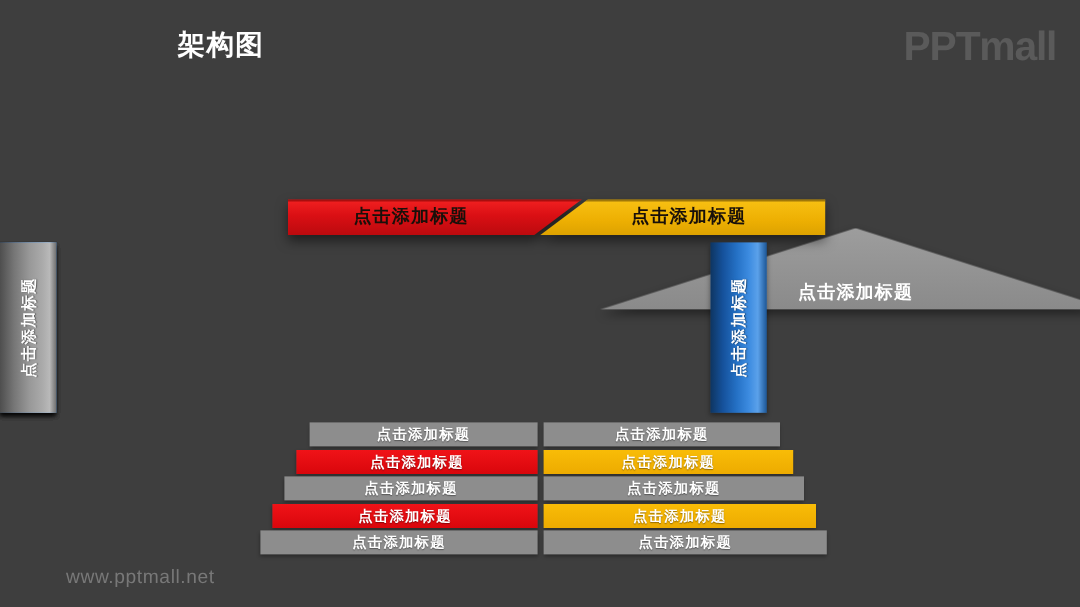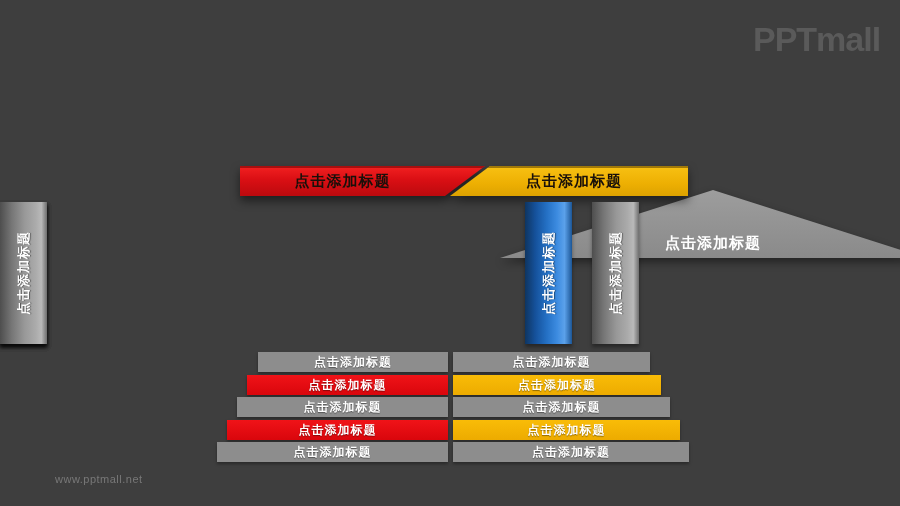--- a/index.html
+++ b/index.html
@@ -12,21 +12,21 @@
   .page-title{
     position:absolute;left:148px;top:22px;
     font-size:23px;font-weight:bold;color:#ffffff;letter-spacing:1px;
   }
   .logo{
     position:absolute;left:753px;top:20px;
     font-size:34px;font-weight:800;color:#5a5a5a;letter-spacing:-1px;
   }
   .watermark{
     position:absolute;left:55px;top:473px;
-    font-size:11px;color:#787878;letter-spacing:.5px;
+    font-size:16px;color:#787878;letter-spacing:.5px;
   }
   
   .roof{
     position:absolute;left:250px;top:95px;width:426px;height:68px;
     background:linear-gradient(180deg,#9d9d9d 0%,#8a8a8a 100%);
     clip-path:polygon(50% 0,100% 100%,0 100%);
   }
   .roof-wrap{position:absolute;left:250px;top:95px;width:426px;height:68px;
     filter:drop-shadow(0 4px 4px rgba(0,0,0,.45));}
   .roof-label{
@@ -100,20 +100,21 @@
   .sr2{top:374.5px;left:453px;width:208px;}
   .sr3{top:397px;  left:453px;width:217px;}
   .sr4{top:419.5px;left:453px;width:227px;}
   .sr5{top:442px;  left:453px;width:236px;}
 </style>
 </head>
 <body>
 
 <div class="slide">
 
+  <div class="page-title">架构图</div>
   <div class="logo">PPTmall</div>
   <div class="watermark">www.pptmall.net</div>
 
   <div class="roof-wrap">
     <div class="roof">
       <div class="roof-label">点击添加标题</div>
     </div>
   </div>
 
   <div class="banners">

